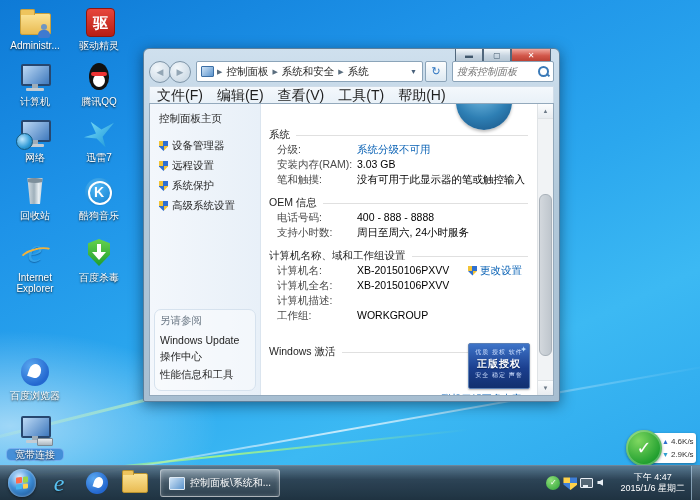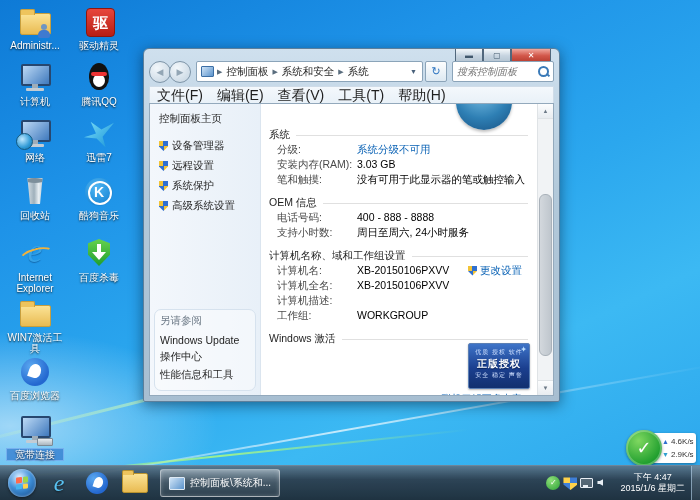--- a/index.html
+++ b/index.html
@@ -10,21 +10,21 @@
   .streak{position:absolute;pointer-events:none;}
   .s1{left:-60px;top:380px;width:560px;height:3px;background:linear-gradient(90deg,rgba(255,255,255,0),rgba(210,255,180,.8),rgba(255,255,255,0));transform:rotate(-14deg);}
   .s2{left:-40px;top:430px;width:760px;height:2px;background:linear-gradient(90deg,rgba(255,255,255,0),rgba(255,255,255,.7),rgba(255,255,255,0));transform:rotate(-10deg);}
   .s3{left:-30px;top:455px;width:500px;height:2px;background:linear-gradient(90deg,rgba(255,255,255,.0),rgba(180,255,120,.8),rgba(255,255,255,0));transform:rotate(-6deg);}
   .glow{position:absolute;left:-80px;top:330px;width:300px;height:160px;background:radial-gradient(ellipse at 30% 60%,rgba(255,255,255,.55),rgba(255,255,255,0) 70%);pointer-events:none;}
 
   
   .dicon{position:absolute;width:58px;text-align:center;cursor:default;}
   .dicon .art{width:34px;height:32px;margin:0 auto;position:relative;}
   .dicon .lbl{margin-top:2px;font-size:10px;line-height:11px;color:#fff;text-shadow:0 1px 2px rgba(0,0,0,.85);}
-  .dicon.sel .lbl{background:rgba(40,110,200,.65);border:1px solid rgba(150,200,255,.6);border-radius:0;text-align:center;}
+  .dicon.sel .lbl{background:rgba(40,110,200,.65);border:1px solid rgba(150,200,255,.6);border-radius:5px;text-align:center;}
   
   .folder{position:absolute;left:2px;top:7px;width:29px;height:20px;background:linear-gradient(#fbe396,#e9bb52);border:1px solid #c79f3e;border-radius:2px;}
   .folder::before{content:"";position:absolute;left:-1px;top:-5px;width:13px;height:5px;background:#eec45d;border:1px solid #c79f3e;border-bottom:none;border-radius:2px 2px 0 0;}
   .person{position:absolute;right:2px;bottom:0;width:12px;height:14px;}
   .person::before{content:"";position:absolute;left:3px;top:0;width:6px;height:6px;border-radius:50%;background:#6f95c2;}
   .person::after{content:"";position:absolute;left:0;top:6px;width:12px;height:8px;border-radius:5px 5px 2px 2px;background:#3f7ad0;}
   
   .mon{position:absolute;left:3px;top:2px;width:26px;height:18px;border:2px solid #27476f;border-radius:2px;background:linear-gradient(135deg,#bcd9f5,#3f79bd);}
   .mon::before{content:"";position:absolute;left:9px;top:18px;width:6px;height:4px;background:#9eadb9;}
   .mon::after{content:"";position:absolute;left:3px;top:22px;width:18px;height:3px;background:#c3ccd4;border-radius:1px;}
@@ -190,26 +190,20 @@
       </div>
     <div class="lbl">回收站</div>
   </div>
   <div class="dicon" style="left:6px;top:238px">
     <div class="art">
         <span class="ie-e">e</span>
         <span class="ie-ring"></span>
       </div>
     <div class="lbl">Internet Explorer</div>
   </div>
-  <div class="dicon" style="left:6px;top:298px">
-    <div class="art">
-        <span class="folder"></span>
-      </div>
-    <div class="lbl">WIN7激活工具</div>
-  </div>
   <div class="dicon" style="left:6px;top:356px">
     <div class="art">
         <span class="bluecirc"></span>
         <span class="paw"></span>
       </div>
     <div class="lbl">百度浏览器</div>
   </div>
   <div class="dicon sel" style="left:6px;top:414px">
     <div class="art">
         <span class="mon"></span>
@@ -364,21 +358,21 @@
           </div>
           <div class="crow">
             <span class="cl">计算机描述:</span>
             <span class="cv"></span>
           </div>
           <div class="crow">
             <span class="cl">工作组:</span>
             <span class="cv">WORKGROUP</span>
           </div>
 
-          <div class="sect" style="margin-top:9px">
+          <div class="sect" style="margin-top:22px">
             <span class="t">Windows 激活</span>
               <span class="rule"></span>
           </div>
 
           <div class="badge" style="top:239px">
             <div class="sm">优质 授权 软件</div>
             <div class="big">正版授权</div>
             <div class="sm2">安全 稳定 声誉</div>
             <span class="spark">✦</span>
           </div>

